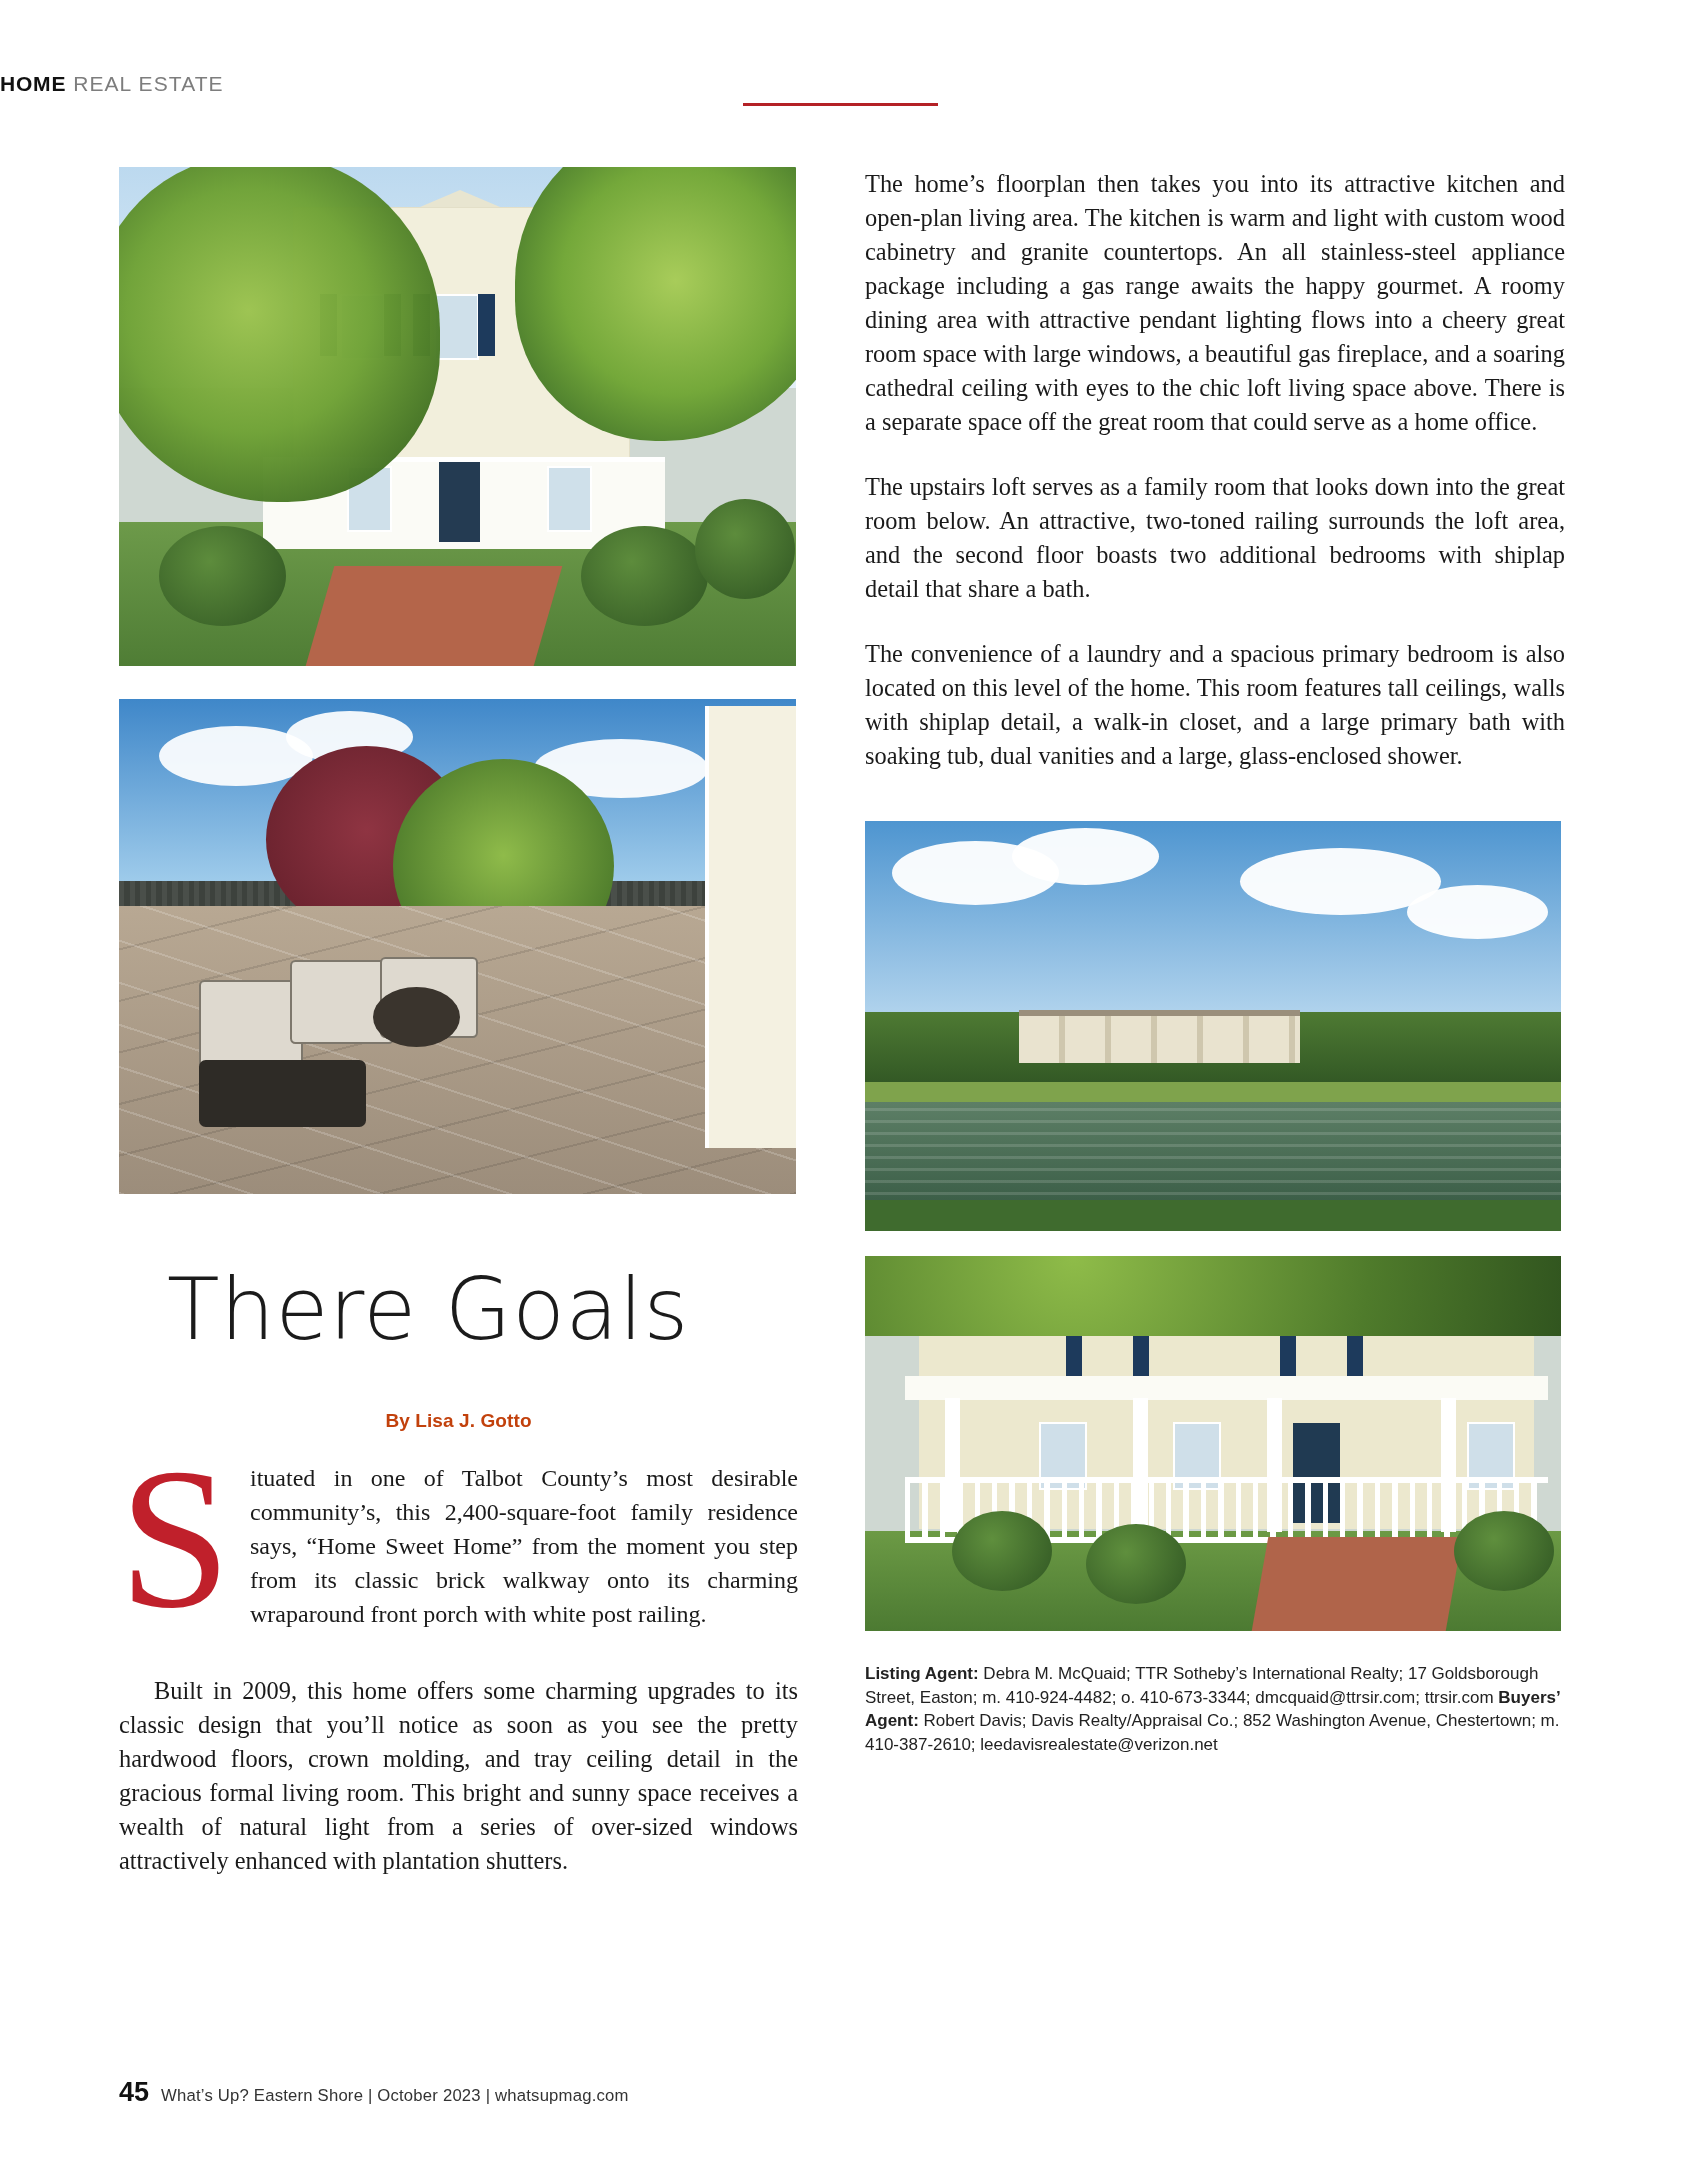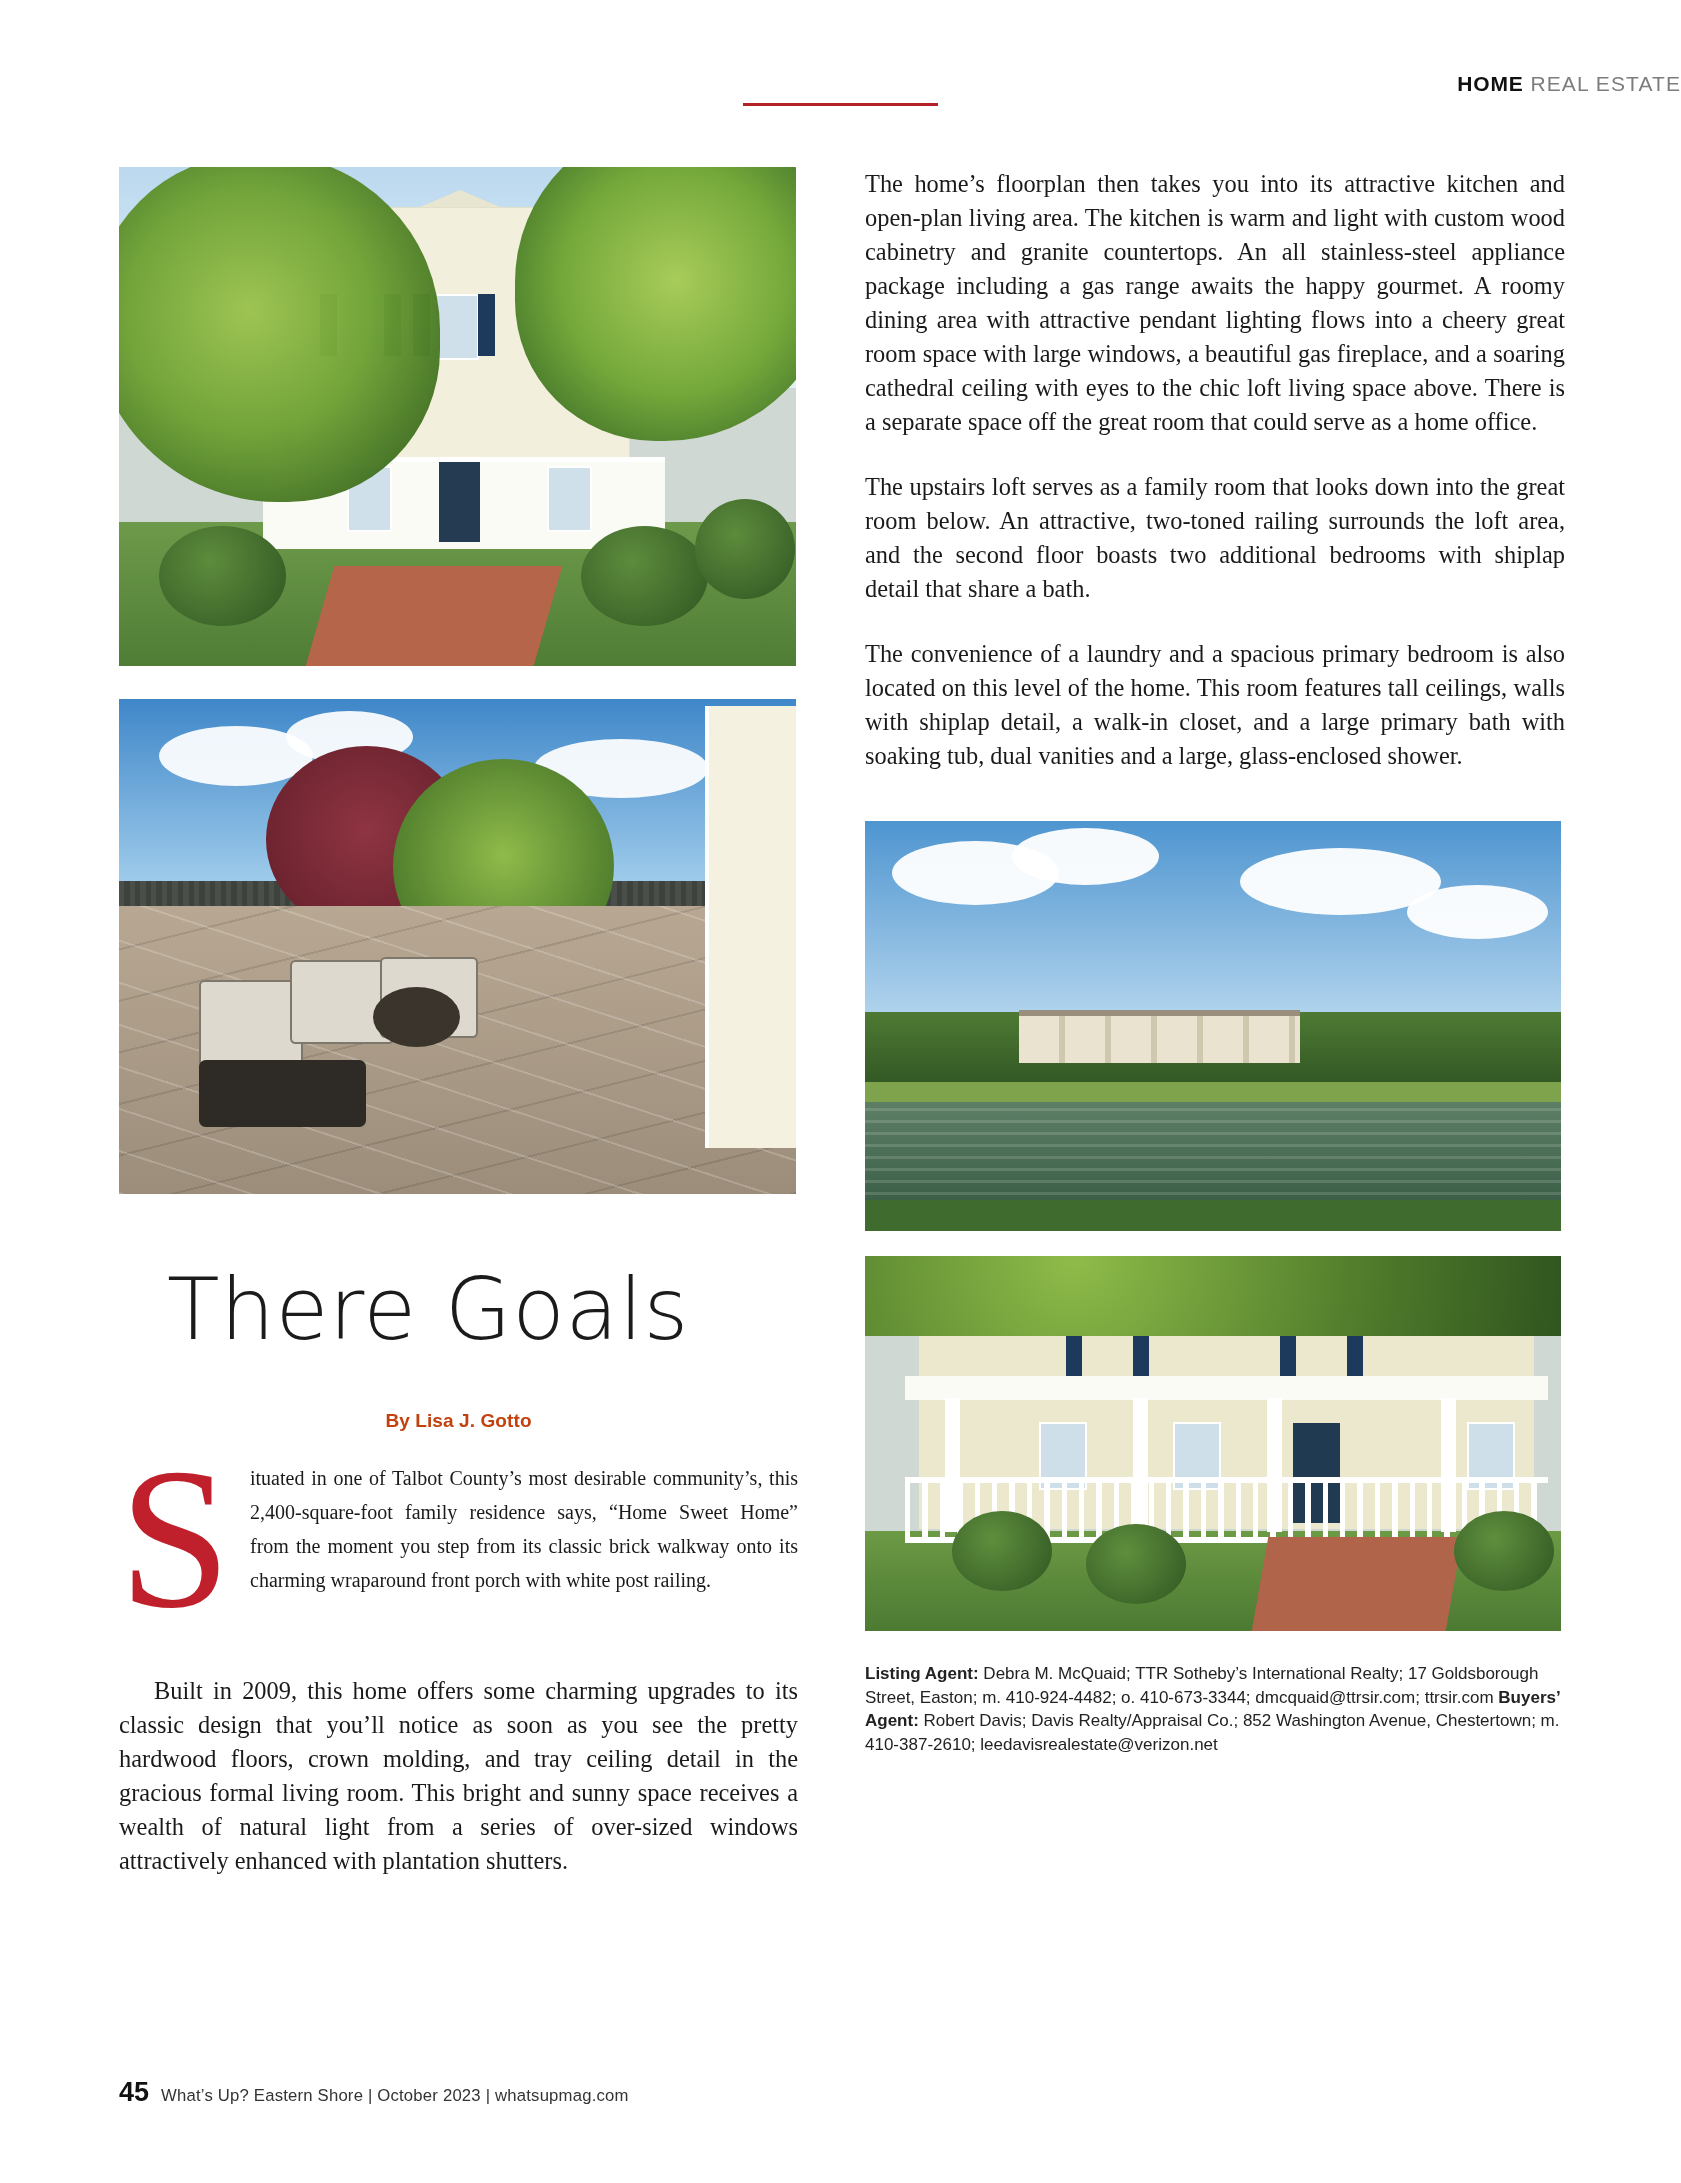--- a/index.html
+++ b/index.html
@@ -15,21 +15,21 @@
     position: relative;
     overflow: hidden;
   }
 
   
   .page-header {
     position: absolute;
     top: 72px;
     left: 0;
     width: 1681px;
-    text-align: right;
+    text-align: left;
   }
   .header-kicker {
     font-family: "Liberation Sans", sans-serif;
     font-size: 21px;
     letter-spacing: 0.8px;
     display: inline-block;
   }
   .header-kicker .k-strong {
     font-weight: bold;
     color: #111111;
@@ -421,21 +421,21 @@
     left: 0;
     top: -23px;
     font-family: "Liberation Serif", serif;
     font-size: 201px;
     line-height: 201px;
     color: #c0202b;
     font-weight: normal;
   }
   .intro-first {
     font-family: "Liberation Serif", serif;
-    font-size: 20px;
+    font-size: 24px;
     line-height: 34px;
     text-align: justify;
     margin: 0 0 0 0;
     padding-left: 131px;
     min-height: 213px;
   }
   .intro-rest {
     font-family: "Liberation Serif", serif;
     font-size: 24.4px;
     line-height: 34px;

